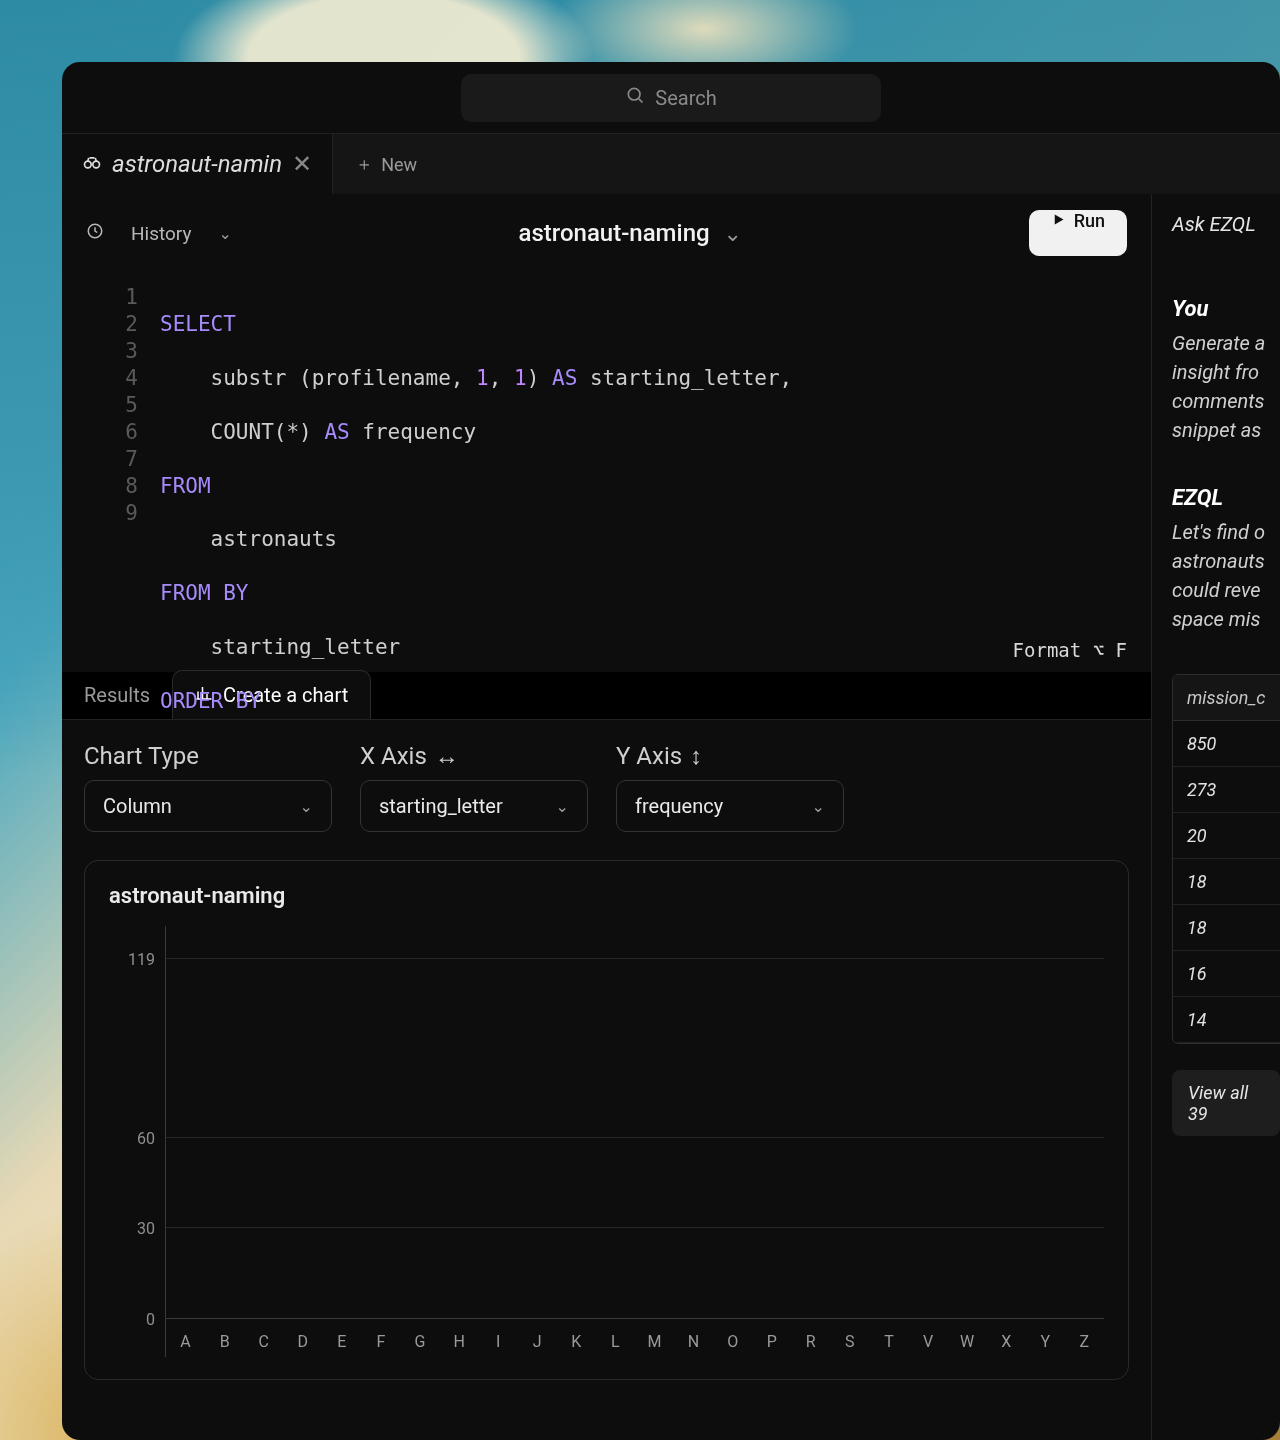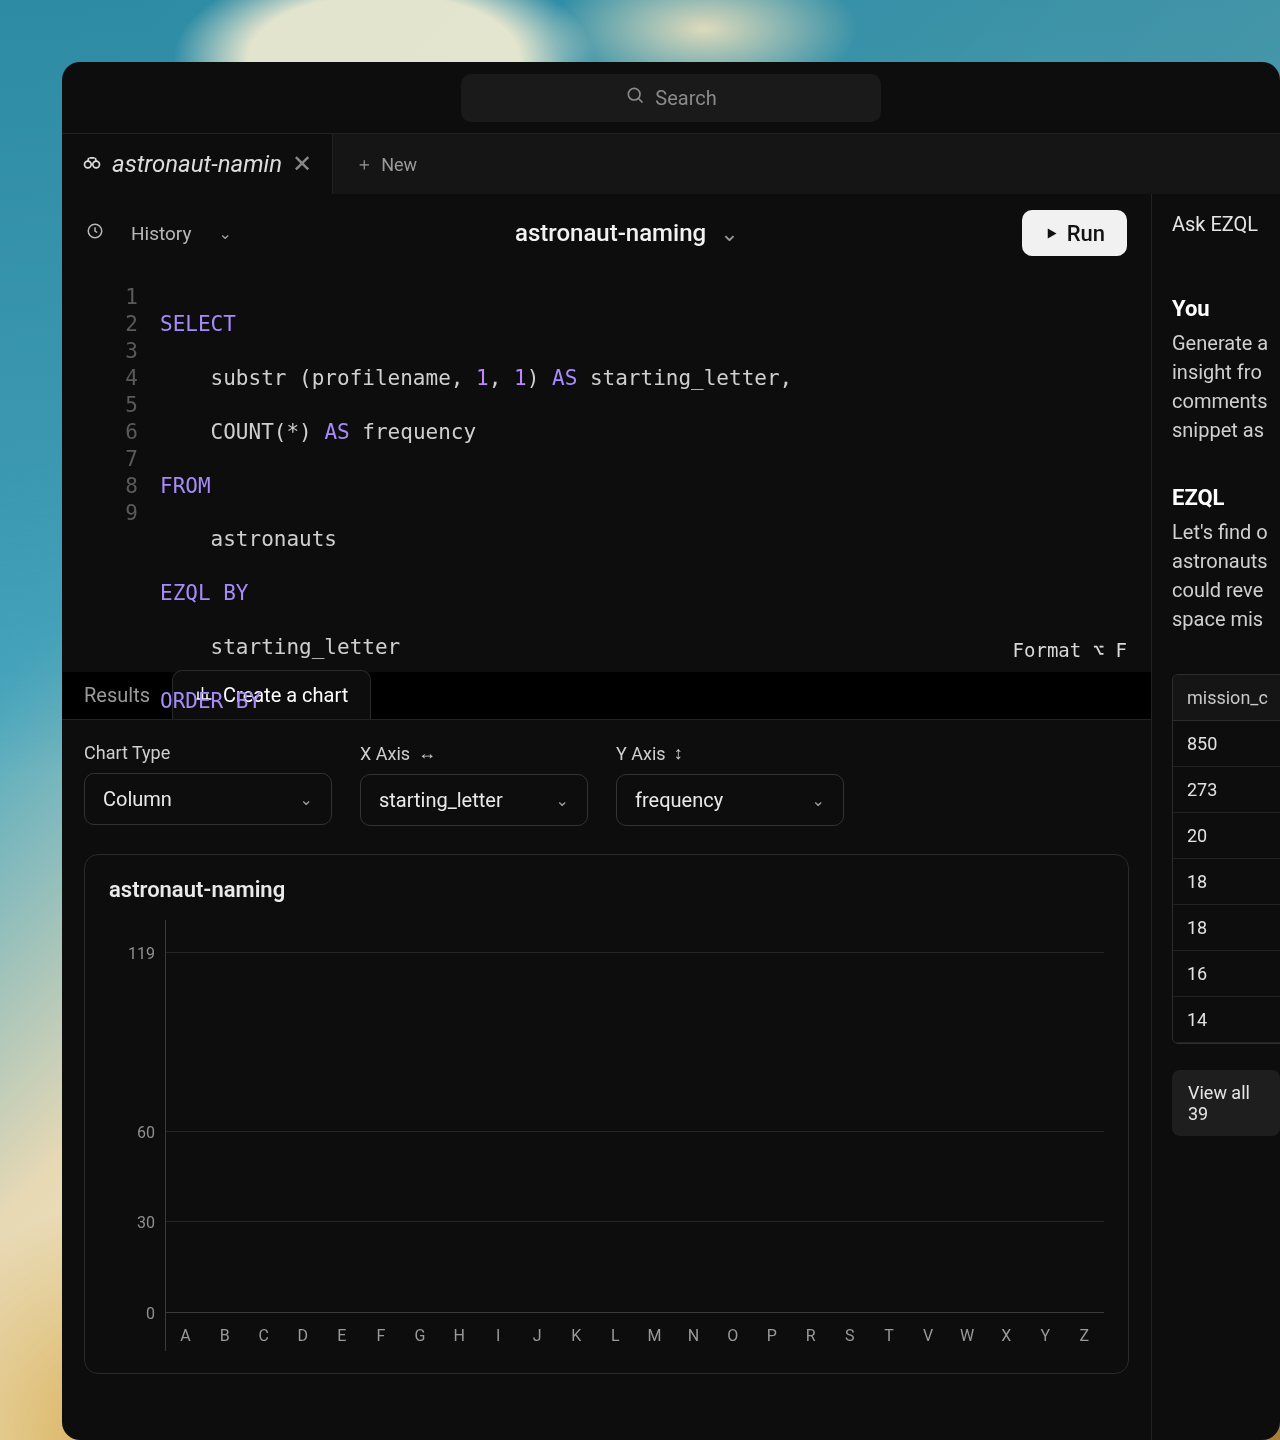--- a/index.html
+++ b/index.html
@@ -64,20 +64,21 @@
   }
   .main-col {
     width: 1090px;
     display: flex; flex-direction: column;
     border-right: 1px solid #222;
   }
   .right-col {
     flex: 1; padding: 18px 0 18px 20px;
     color: #e7e7e7; font-size: 20px;
     overflow: hidden;
+    font-style: italic;
   }
   .query-header {
     height: 78px;
     display: flex; align-items: center;
     padding: 0 24px;
     gap: 18px;
   }
   .history-btn {
     display: flex; align-items: center; gap: 27px;
     color: #b8b8b8; font-size: 19px;
@@ -85,22 +86,22 @@
   .query-title-wrap {
     flex:1; display:flex; justify-content:center; align-items:center; gap:14px;
   }
   .query-title {
     color: #f2f2f2; font-size: 24px; font-weight: 500;
   }
   .run-btn {
     background: #f1f1f1; color: #111;
     border-radius: 10px;
     height: 46px; padding: 0 22px;
-    display: flex; align-items: center; gap: 8px;
-    font-size: 22px; font-weight: 500;
+    display: flex; gap: 8px;
+    font-size: 18px; font-weight: 500;
   }
   .editor {
     padding: 12px 0 12px 0;
     font-family: "SF Mono", ui-monospace, Menlo, Consolas, monospace;
     font-size: 21px; line-height: 1.28;
     height: 400px;
     position: relative;
   }
   .editor-lines { display: flex; }
   .gutter {
@@ -130,21 +131,21 @@
     color: #fff;
     border: 1px solid #2b2b2b; border-bottom: none;
     border-radius: 10px 10px 0 0;
     background: #0d0d0d;
   }
   .chart-config {
     display: flex; gap: 28px;
     padding: 22px 22px 10px 22px;
   }
   .cfg-group { display: flex; flex-direction: column; gap: 10px; }
-  .cfg-label { color: #cfcfcf; font-size: 18px; display:flex; align-items:center; gap:8px; }
+  .cfg-label { color: #cfcfcf; font-size: 24px; display:flex; align-items:center; gap:8px; }
   .select {
     height: 52px;
     border: 1px solid #333;
     border-radius: 10px;
     background: #0d0d0d; color: #e9e9e9;
     display: flex; align-items: center; justify-content: space-between;
     padding: 0 18px; font-size: 20px;
   }
   .select.ct { width: 248px; }
   .select.xa { width: 228px; }
@@ -273,21 +274,21 @@
               <div>7</div>
               <div>8</div>
               <div>9</div>
           </div>
           <div class="code-col">
 <div><span class="kw">SELECT</span></div>
 <div>    substr (profilename, <span class="num">1</span>, <span class="num">1</span>) <span class="kw">AS</span> starting_letter,</div>
 <div>    COUNT(*) <span class="kw">AS</span> frequency</div>
 <div><span class="kw">FROM</span></div>
 <div>    astronauts</div>
-<div><span class="kw">EZQL BY</span></div>
+<div><span class="kw">FROM BY</span></div>
 <div>    starting_letter</div>
 <div><span class="kw">ORDER BY</span></div>
           </div>
         </div>
         <div class="format-hint">Format ⌥ F</div>
       </div>
 
       <div class="result-tabs">
         <div class="rtab">
           <span>Results</span>

